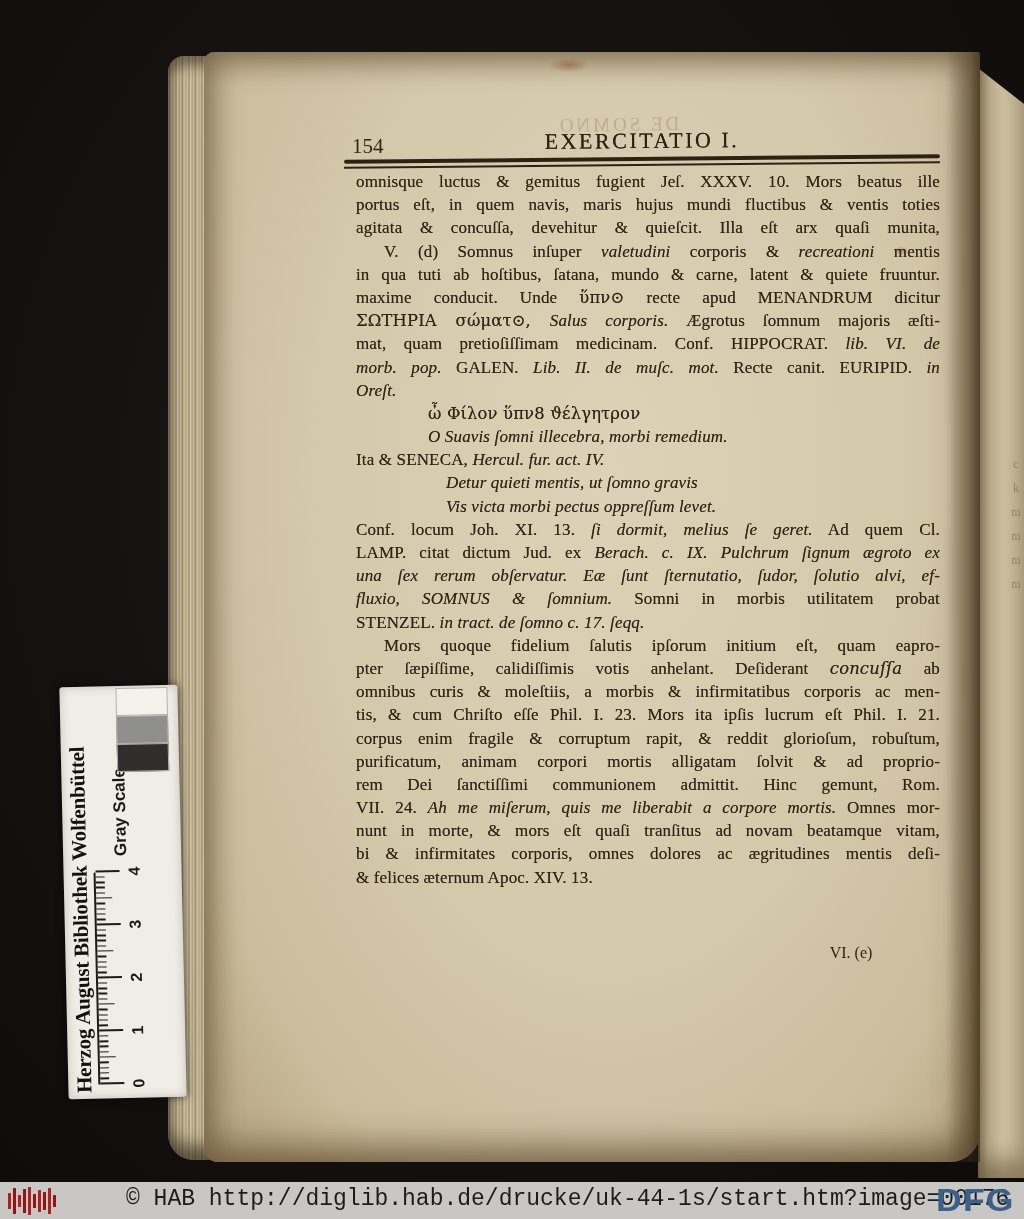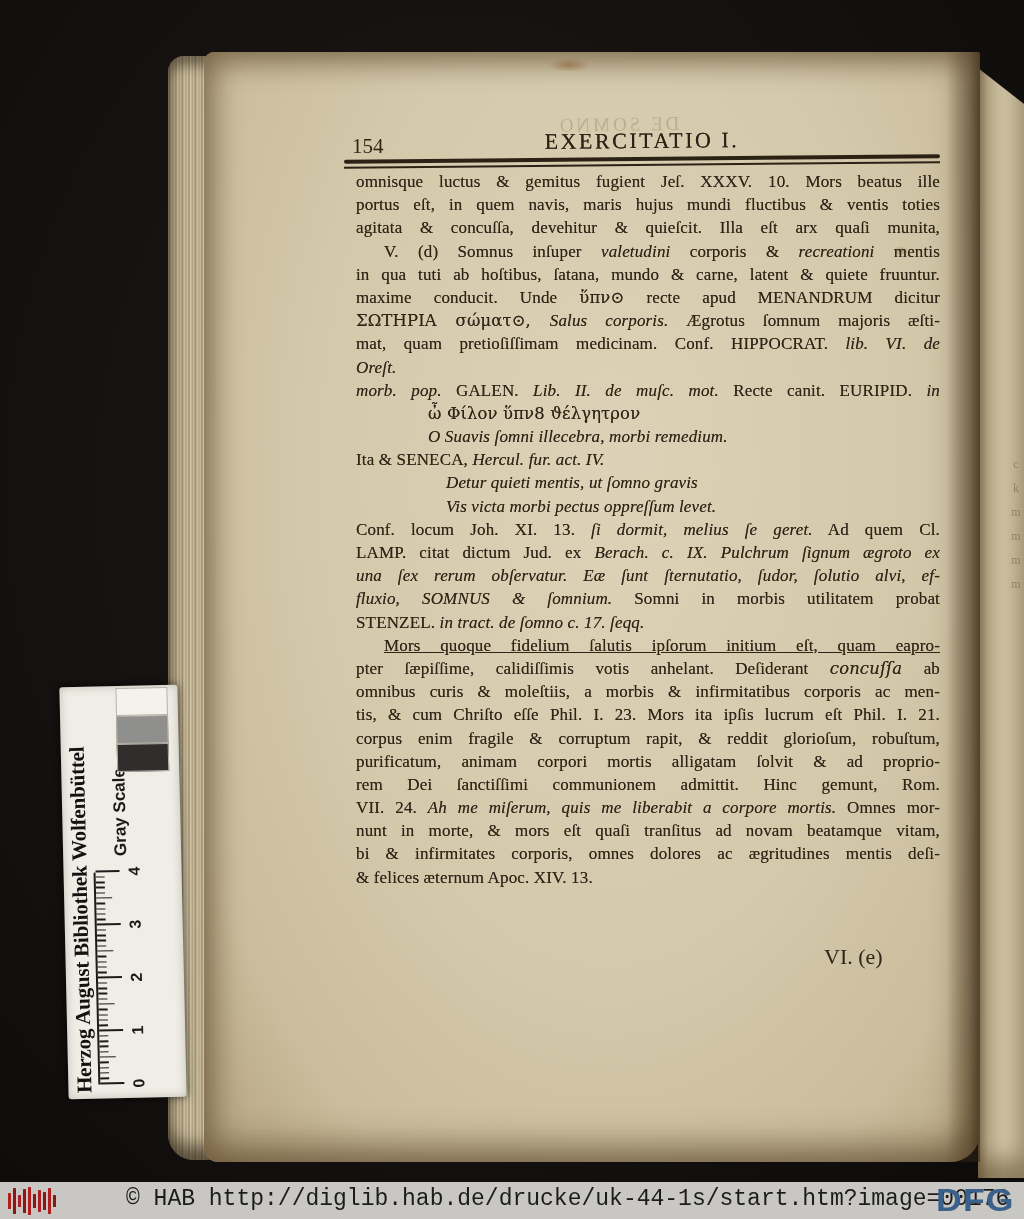--- a/index.html
+++ b/index.html
@@ -39,22 +39,22 @@
       transform:rotate(-.55deg);border-radius:2px;}
   .rule-thin{position:absolute;left:344px;top:164px;width:596px;height:1.6px;background:#2b2215;
       transform:rotate(-.55deg);}
   .page-body{position:absolute;left:356px;top:170px;width:584px;color:#2e2517;
       text-shadow:0 0 .5px rgba(46,37,23,.65);}
   .line{height:23.2px;line-height:23.2px;font-size:17px;overflow:hidden;
       text-align:justify;text-align-last:justify;letter-spacing:.15px;}
   .line.nj{text-align:left;text-align-last:left;}
   .it{font-style:italic;}
   .gk{font-family:"DejaVu Serif","DejaVu Sans",serif;font-size:16.4px;}
-  .catchword{position:absolute;left:824px;top:944px;width:90px;text-align:left;
-      font-size:22px;color:#2e2517;}
+  .catchword{position:absolute;left:806px;top:944px;width:90px;text-align:center;
+      font-size:16px;color:#2e2517;}
   .ghost-col{position:absolute;left:1008px;top:452px;width:16px;font-size:12px;line-height:24px;
       color:rgba(95,78,48,.45);filter:blur(.4px);text-align:center;}
 
   
   .ruler-strip{position:absolute;left:64px;top:686px;width:118px;height:412px;background:#efede6;
       border-radius:3px;box-shadow:0 0 8px rgba(0,0,0,.7), inset 0 0 10px rgba(60,55,40,.25);
       transform:rotate(-1.3deg);}
   .ruler-inner{position:absolute;left:0;top:412px;width:412px;height:118px;
       transform-origin:0 0;transform:rotate(-90deg);}
   .lib-name{position:absolute;left:6px;top:4px;white-space:nowrap;font-family:"Liberation Serif",serif;
@@ -115,33 +115,33 @@
   <div class="rule-thin"></div>
   <div class="page-body">
       <div class="line"><span>omnisque luctus &amp; gemitus fugient Jeſ. XXXV. 10.  Mors beatus ille</span></div>
       <div class="line"><span>portus eſt, in quem navis, maris hujus mundi fluctibus &amp; ventis toties</span></div>
       <div class="line"><span>agitata &amp; concuſſa, devehitur &amp; quieſcit.   Illa eſt arx quaſi munita,</span></div>
       <div class="line" style="padding-left: 28px;"><span>V. (d) Somnus inſuper </span><span class="it">valetudini</span><span> corporis &amp; </span><span class="it">recreationi</span><span> mentis</span></div>
       <div class="line"><span>in qua tuti ab hoſtibus, ſatana, mundo &amp; carne, latent &amp; quiete fruuntur.</span></div>
       <div class="line"><span>maxime conducit.   Unde </span><span class="gk">ὕπν⊙</span><span> recte apud MENANDRUM dicitur</span></div>
       <div class="line"><span class="gk">ΣΩΤΗΡΙΑ σώματ⊙, </span><span class="it">Salus corporis.</span><span>  Ægrotus ſomnum majoris æſti-</span></div>
       <div class="line"><span>mat, quam pretioſiſſimam medicinam. Conf. HIPPOCRAT. </span><span class="it">lib. VI. de</span></div>
+      <div class="line"><span class="it">morb. pop.</span><span> GALEN. </span><span class="it">Lib. II. de muſc. mot.</span><span> Recte canit. EURIPID. </span><span class="it">in</span></div>
       <div class="line nj"><span class="it">Oreſt.</span></div>
-      <div class="line"><span class="it">morb. pop.</span><span> GALEN. </span><span class="it">Lib. II. de muſc. mot.</span><span> Recte canit. EURIPID. </span><span class="it">in</span></div>
       <div class="line nj" style="padding-left: 72px;"><span class="gk">ὦ Φίλον ὕπν8 ϑέλγητρον</span></div>
       <div class="line nj" style="padding-left: 72px;"><span class="it">O Suavis ſomni illecebra, morbi remedium.</span></div>
       <div class="line nj"><span>Ita &amp; SENECA, </span><span class="it">Hercul. fur. act. IV.</span></div>
       <div class="line nj" style="padding-left: 90px;"><span class="it">Detur quieti mentis, ut ſomno gravis</span></div>
       <div class="line nj" style="padding-left: 90px;"><span class="it">Vis victa morbi pectus oppreſſum levet.</span></div>
       <div class="line"><span>Conf. locum Joh. XI. 13. </span><span class="it">ſi dormit, melius ſe geret.</span><span>   Ad quem Cl.</span></div>
       <div class="line"><span>LAMP. citat dictum Jud. ex </span><span class="it">Berach. c. IX. Pulchrum ſignum ægroto ex</span></div>
       <div class="line"><span class="it">una ſex rerum obſervatur.   Eæ ſunt ſternutatio, ſudor, ſolutio alvi, ef-</span></div>
       <div class="line"><span class="it">fluxio, SOMNUS &amp; ſomnium.</span><span>   Somni in morbis utilitatem probat</span></div>
       <div class="line nj"><span>STENZEL. </span><span class="it">in tract. de ſomno c. 17. ſeqq.</span></div>
-      <div class="line" style="padding-left: 28px; text-decoration: underline;"><span>Mors quoque fidelium ſalutis ipſorum initium eſt, quam eapro-</span></div>
+      <div class="line" style="padding-left: 28px;"><span>Mors quoque fidelium ſalutis ipſorum initium eſt, quam eapro-</span></div>
       <div class="line"><span>pter ſæpiſſime, calidiſſimis votis anhelant.   Deſiderant </span><span class="it gk">concuſſa</span><span> ab</span></div>
       <div class="line"><span>omnibus curis &amp; moleſtiis, a morbis &amp; infirmitatibus corporis ac men-</span></div>
       <div class="line"><span>tis, &amp; cum Chriſto eſſe Phil. I. 23.   Mors ita ipſis lucrum eſt Phil. I. 21.</span></div>
       <div class="line"><span>corpus enim fragile &amp; corruptum rapit, &amp; reddit glorioſum, robuſtum,</span></div>
       <div class="line"><span>purificatum, animam corpori mortis alligatam ſolvit &amp; ad proprio-</span></div>
       <div class="line"><span>rem Dei ſanctiſſimi communionem admittit.    Hinc gemunt, Rom.</span></div>
       <div class="line"><span>VII. 24. </span><span class="it">Ah me miſerum, quis me liberabit a corpore mortis.</span><span>  Omnes mor-</span></div>
       <div class="line"><span>nunt in morte, &amp; mors eſt quaſi tranſitus ad novam beatamque vitam,</span></div>
       <div class="line"><span>bi &amp; infirmitates corporis, omnes dolores ac ægritudines mentis deſi-</span></div>
       <div class="line nj"><span>&amp; felices æternum Apoc. XIV. 13.</span></div>

